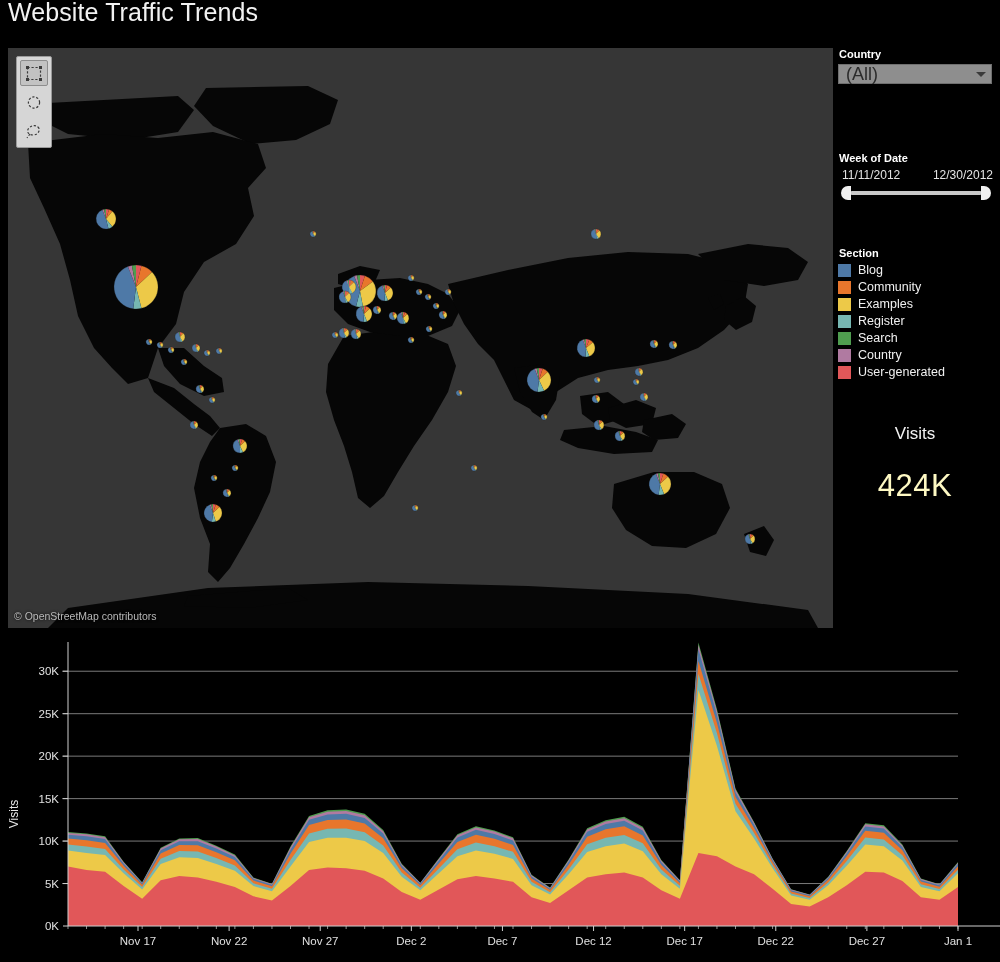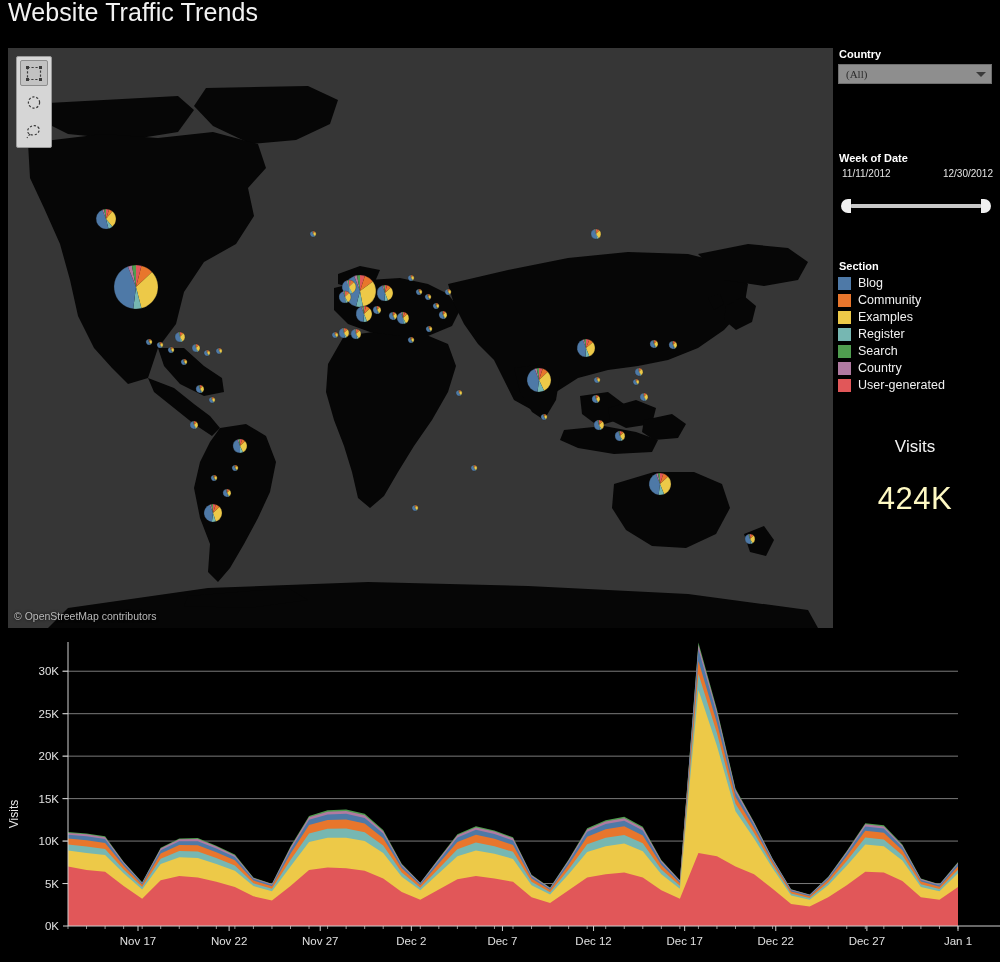--- a/index.html
+++ b/index.html
@@ -35,24 +35,24 @@
     font-size:10.5px;color:#b9b9b9;text-shadow:0 0 3px #000;
   }
   
   #right-rail{position:absolute;left:838px;top:48px;width:158px;}
   .rail-label{font-size:11px;font-weight:bold;color:#fff;margin:0 0 4px 1px;}
   #country-select{
     width:154px;height:20px;background:#8e8e8e;border:1px solid #6f6f6f;
     display:flex;align-items:center;justify-content:space-between;
     padding:0 5px 0 7px;box-sizing:border-box;
   }
-  #country-value{font-size:11px;color:#2b2b2b;font-family:Liberation Serif, serif;}
+  #country-value{font-size:18px;color:#2b2b2b;}
   .chev{width:0;height:0;border-left:5px solid transparent;border-right:5px solid transparent;border-top:5px solid #3a3a3a;}
   #date-block{margin-top:68px;}
-  #date-ends{display:flex;justify-content:space-between;font-size:10px;color:#e4e4e4;margin:1px 3px 20px 4px;gap:15px;}
+  #date-ends{display:flex;justify-content:space-between;font-size:12px;color:#e4e4e4;margin:1px 3px 4px 4px;gap:15px;}
   #slider{position:relative;width:150px;height:14px;margin-left:3px;}
   #slider-track{position:absolute;left:9px;right:9px;top:5px;height:4px;background:#c9c9c9;border-radius:2px;}
   .slider-handle{position:absolute;top:0;width:10px;height:14px;background:#f0f0f0;}
   #handle-left{left:0;border-radius:7px 0 0 7px;}
   #handle-right{right:0;border-radius:0 7px 7px 0;}
   #legend-block{margin-top:47px;}
   .legend-row{display:flex;align-items:flex-end;margin-bottom:3px;}
   .legend-swatch{width:13px;height:13px;margin-right:7px;flex:0 0 auto;}
   .legend-text{font-size:12.5px;color:#f0f0f0;}
   #kpi-block{margin-top:45px;text-align:center;width:154px;}

